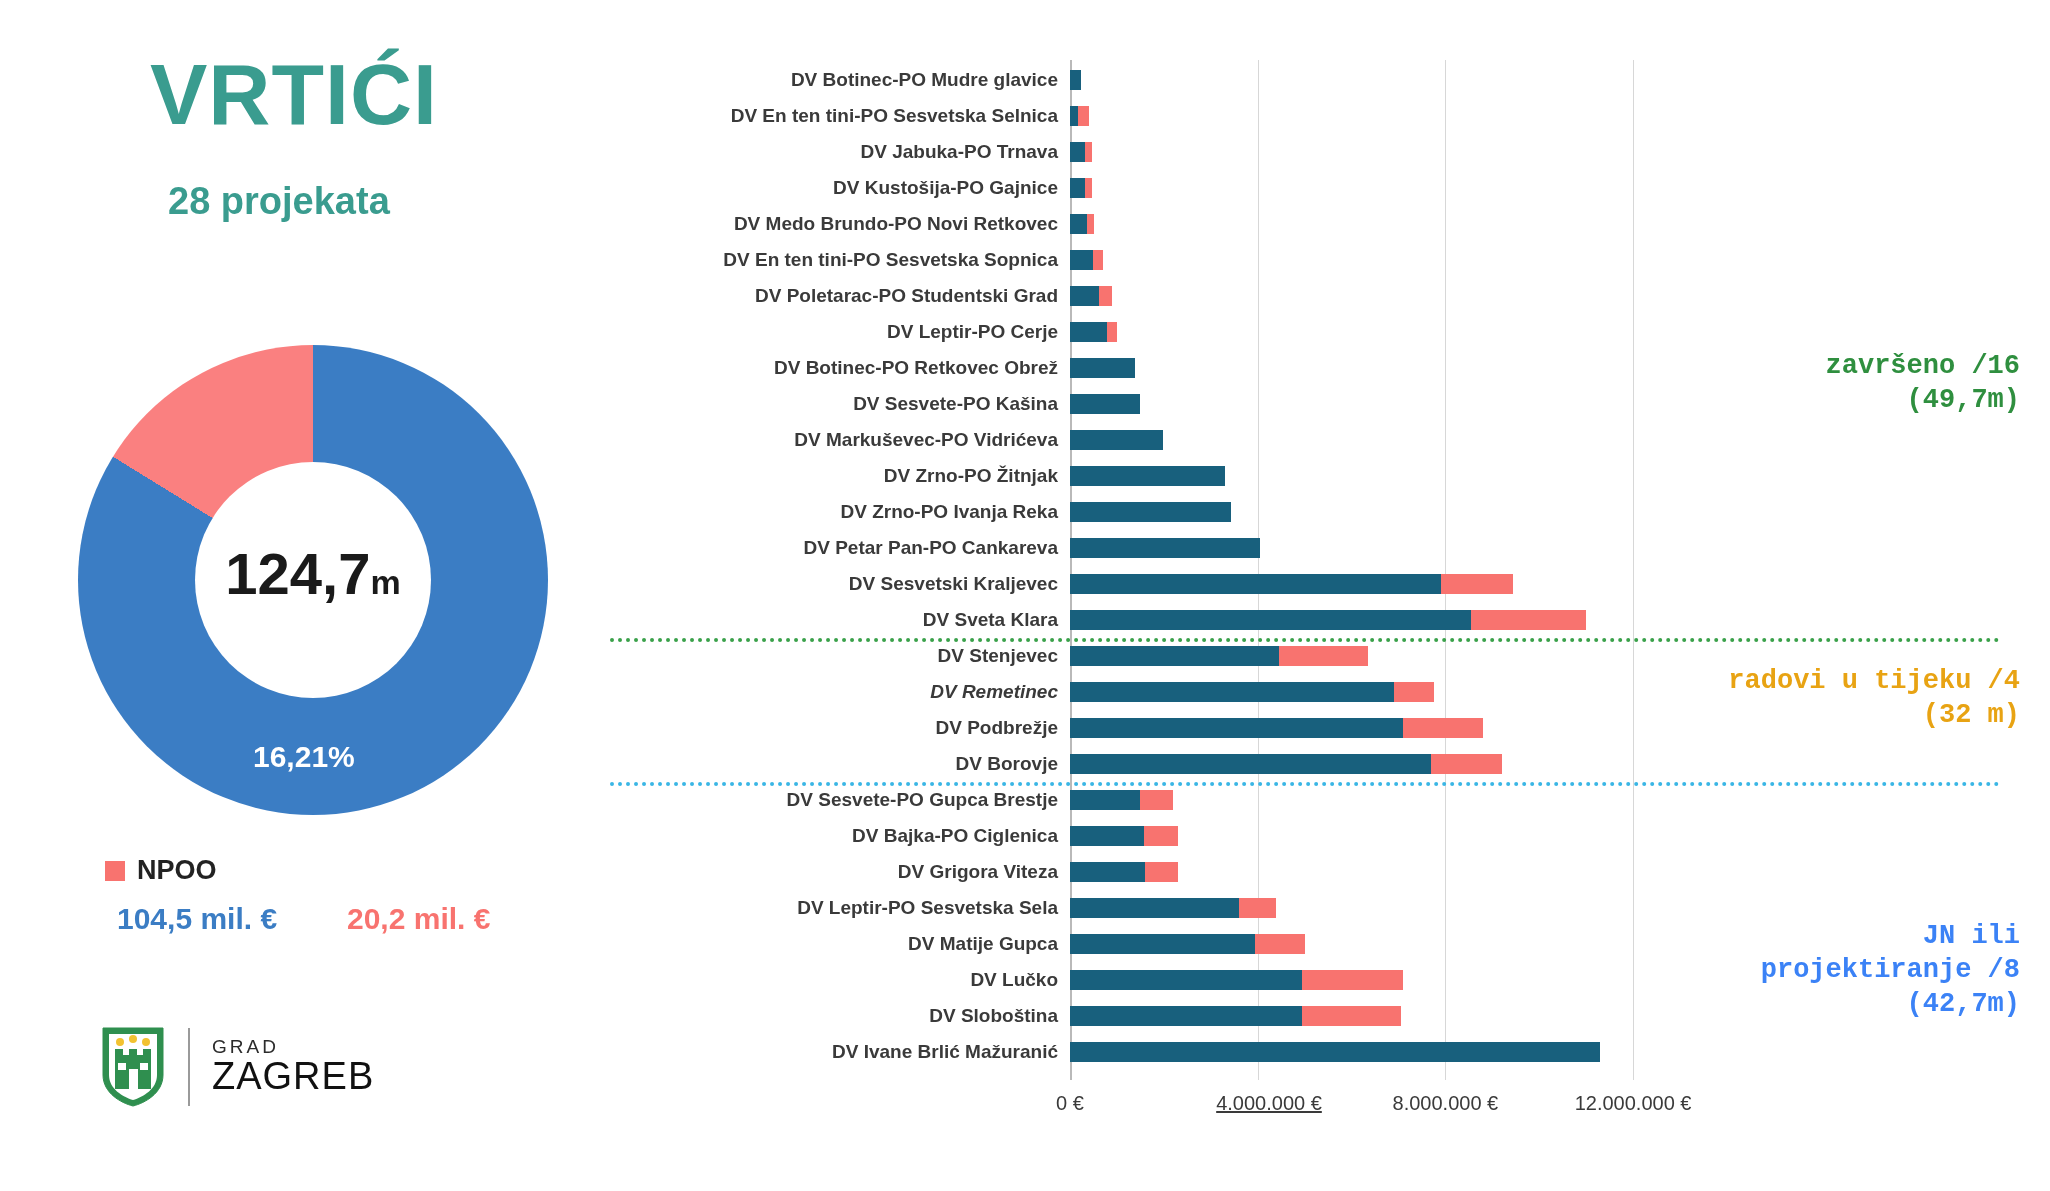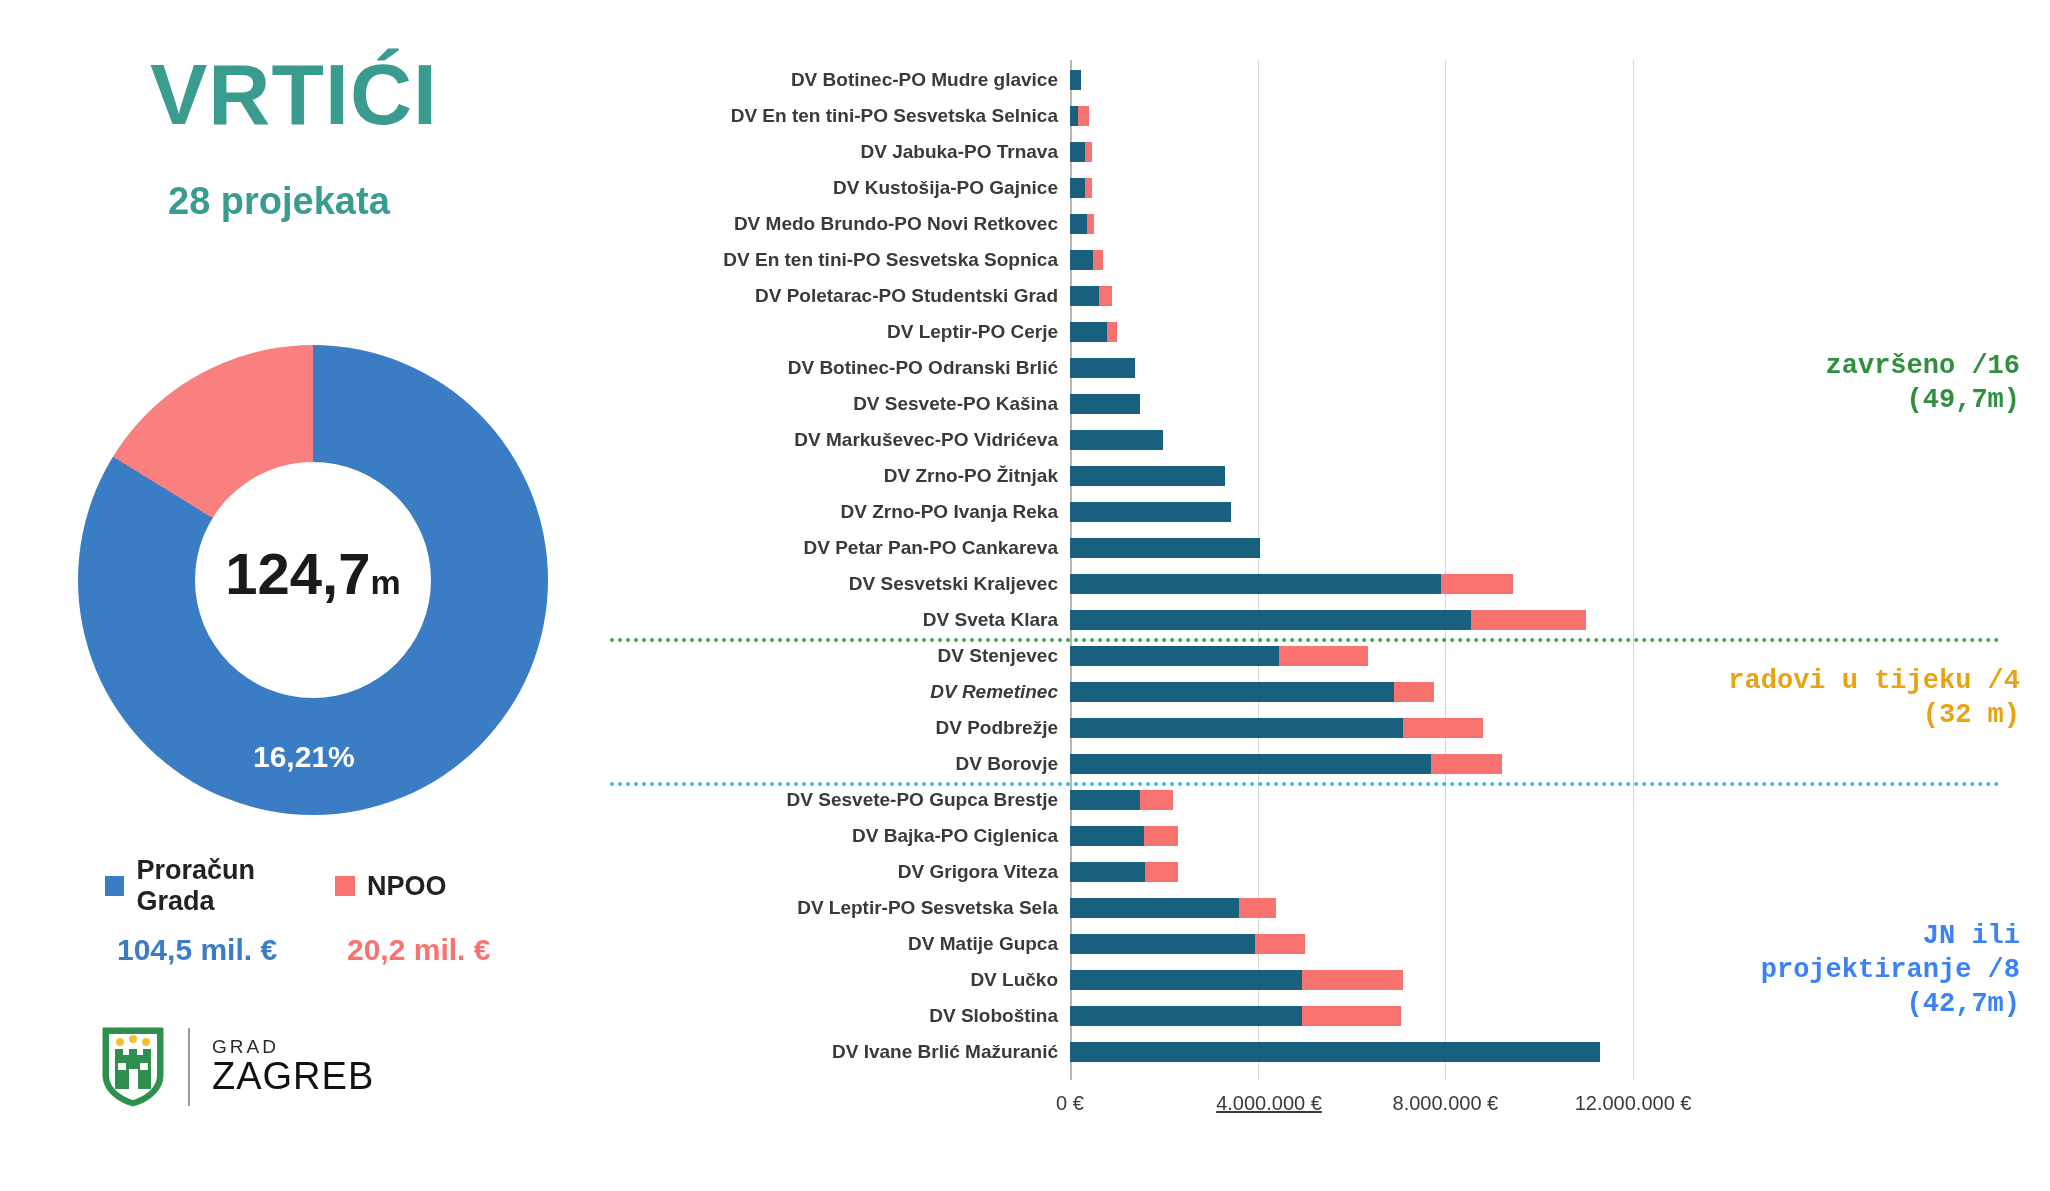--- a/index.html
+++ b/index.html
@@ -209,24 +209,20 @@
     <div id="donut-hole"></div>
     <div id="donut-center">
       <span>124,7</span><span class="unit">m</span>
     </div>
     <div id="pct-npoo">16,21%</div>
     <div id="pct-city">83,79%</div>
   </div>
 
   <div id="legend">
     <div class="legend-row">
-      <div class="legend-item first">
-        <span class="swatch" style="background:#3b7dc4"></span>
-        <span class="legend-label">Proračun Grada</span>
-      </div>
       <div class="legend-item">
         <span class="swatch" style="background:#f8736f"></span>
         <span class="legend-label">NPOO</span>
       </div>
     </div>
     <div id="legend-values">
       <div class="legend-value first">104,5 mil. €</div>
       <div class="legend-value second">20,2 mil. €</div>
     </div>
   </div>
@@ -298,21 +294,21 @@
           <div class="row-label">DV Poletarac-PO Studentski Grad</div>
           <div class="bar-seg seg-city" style="left: 0px; width: 29.0923px;"></div>
           <div class="bar-seg seg-npoo" style="left: 29.0923px; width: 13.1385px;"></div>
         </div>
         <div class="row" style="top: 262px; left: 0px; width: 610px;">
           <div class="row-label">DV Leptir-PO Cerje</div>
           <div class="bar-seg seg-city" style="left: 0px; width: 37.0692px;"></div>
           <div class="bar-seg seg-npoo" style="left: 37.0692px; width: 10.3231px;"></div>
         </div>
         <div class="row" style="top: 298px; left: 0px; width: 610px;">
-          <div class="row-label">DV Botinec-PO Odranski Brlić</div>
+          <div class="row-label">DV Botinec-PO Retkovec Obrež</div>
           <div class="bar-seg seg-city" style="left: 0px; width: 65.2231px;"></div>
         </div>
         <div class="row" style="top: 334px; left: 0px; width: 610px;">
           <div class="row-label">DV Sesvete-PO Kašina</div>
           <div class="bar-seg seg-city" style="left: 0px; width: 69.9154px;"></div>
         </div>
         <div class="row" style="top: 370px; left: 0px; width: 610px;">
           <div class="row-label">DV Markuševec-PO Vidrićeva</div>
           <div class="bar-seg seg-city" style="left: 0px; width: 92.9077px;"></div>
         </div>

